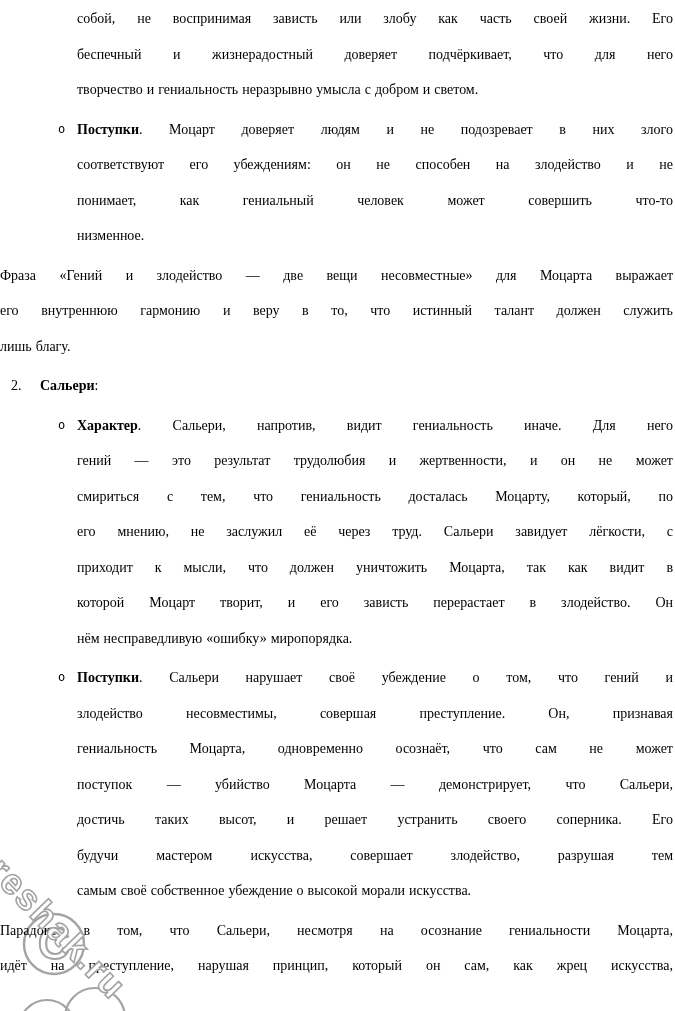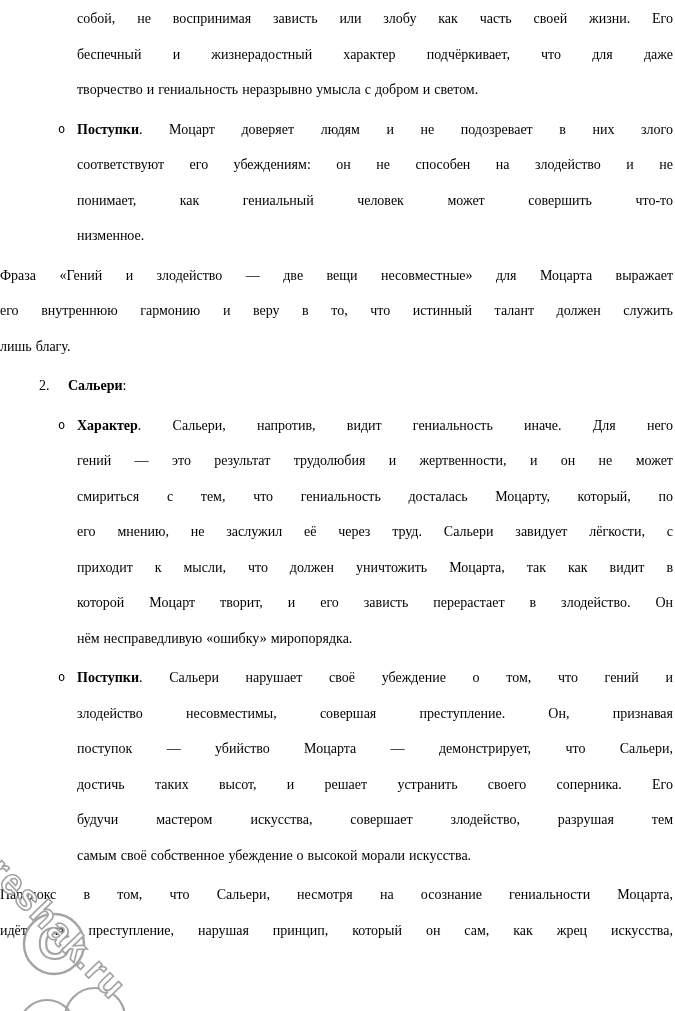--- a/index.html
+++ b/index.html
@@ -22,21 +22,21 @@
   }
   .line.jl{text-align-last:justify;}
   .continuation,.bullet{padding-left:77px;padding-right:2px;}
   .paragraph{padding-right:2px;}
   .bullet{position:relative;}
   .marker{
     position:absolute;left:58px;top:0;
     font-family:"DejaVu Sans Mono",monospace;
     font-size:12px;line-height:35.5px;
   }
-  .numbered{padding-left:11px;margin-left:28px;}
+  .numbered{padding-left:11px;}
   .num{display:inline-block;width:29px;}
   b{font-weight:bold;}
   
   .wm-text{
     position:absolute;left:10px;top:849px;z-index:2;
     font-family:"Liberation Sans",sans-serif;
     font-weight:700;font-size:36px;letter-spacing:2px;
     color:#ffffff;
     -webkit-text-stroke:1.6px #a3a3a3;
     transform:rotate(46deg);transform-origin:0 0;
@@ -53,21 +53,21 @@
   <text x="34" y="49" text-anchor="middle" font-family="Liberation Sans, sans-serif" font-weight="bold" font-size="44" fill="none" stroke="#a3a3a3" stroke-width="2">C</text>
 </svg>
 <svg class="wm-swirl" width="120" height="36" viewBox="0 0 120 36">
   <circle cx="75" cy="43" r="30" fill="none" stroke="#a3a3a3" stroke-width="2.2"></circle>
   <circle cx="27" cy="53" r="28" fill="none" stroke="#a3a3a3" stroke-width="2.2"></circle>
 </svg>
 
 <div class="page">
     <div class="block continuation">
       <div class="line jl">собой, не воспринимая зависть или злобу как часть своей жизни. Его</div>
-      <div class="line jl">беспечный и жизнерадостный характер подчёркивает, что для даже</div>
+      <div class="line jl">беспечный и жизнерадостный доверяет подчёркивает, что для него</div>
       <div class="line">творчество и гениальность неразрывно умысла с добром и светом.</div>
     </div>
     <div class="block bullet">
       <span class="marker">o</span>
       <div class="line jl"><b>Поступки</b>. Моцарт доверяет людям и не подозревает в них злого</div>
       <div class="line jl">соответствуют его убеждениям: он не способен на злодейство и не</div>
       <div class="line jl">понимает, как гениальный человек может совершить что-то</div>
       <div class="line">низменное.</div>
     </div>
     <div class="block paragraph">
@@ -85,20 +85,21 @@
       <div class="line jl">смириться с тем, что гениальность досталась Моцарту, который, по</div>
       <div class="line jl">его мнению, не заслужил её через труд. Сальери завидует лёгкости, с</div>
       <div class="line jl">приходит к мысли, что должен уничтожить Моцарта, так как видит в</div>
       <div class="line jl">которой Моцарт творит, и его зависть перерастает в злодейство. Он</div>
       <div class="line">нём несправедливую «ошибку» миропорядка.</div>
     </div>
     <div class="block bullet">
       <span class="marker">o</span>
       <div class="line jl"><b>Поступки</b>. Сальери нарушает своё убеждение о том, что гений и</div>
       <div class="line jl">злодейство несовместимы, совершая преступление. Он, признавая</div>
+      <div class="line jl">гениальность Моцарта, одновременно осознаёт, что сам не может</div>
       <div class="line jl">поступок — убийство Моцарта — демонстрирует, что Сальери,</div>
       <div class="line jl">достичь таких высот, и решает устранить своего соперника. Его</div>
       <div class="line jl">будучи мастером искусства, совершает злодейство, разрушая тем</div>
       <div class="line">самым своё собственное убеждение о высокой морали искусства.</div>
     </div>
     <div class="block paragraph">
       <div class="line jl">Парадокс в том, что Сальери, несмотря на осознание гениальности Моцарта,</div>
       <div class="line jl">идёт на преступление, нарушая принцип, который он сам, как жрец искусства,</div>
     </div>
   </div>

